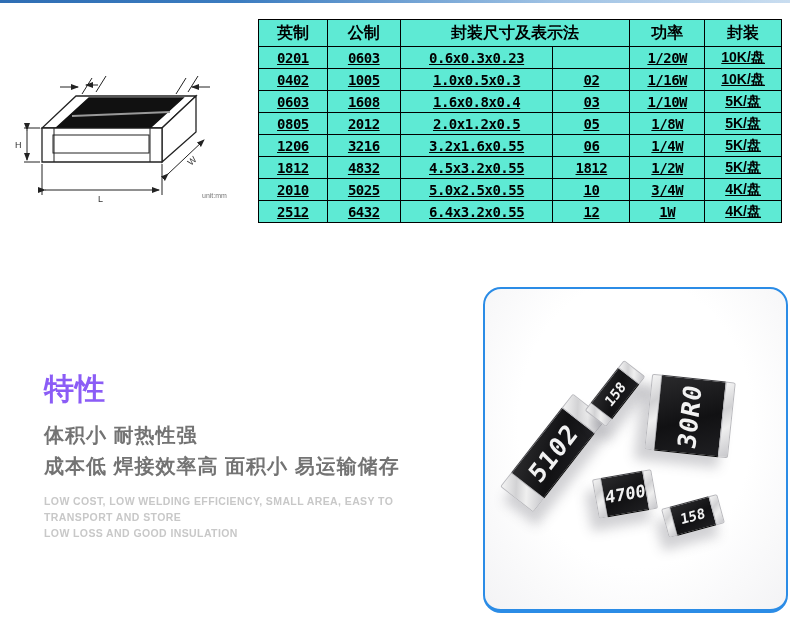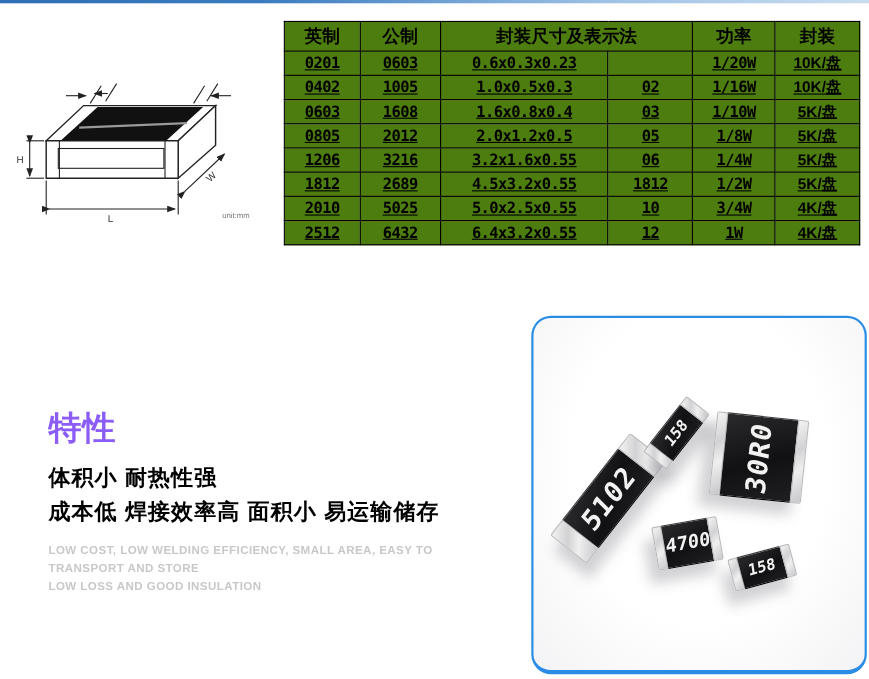--- a/index.html
+++ b/index.html
@@ -11,30 +11,30 @@
   .topline { position:absolute; left:0; top:0; width:790px; height:3px;
     background:linear-gradient(90deg,#2f6eb4 0%,#3b7cc0 30%,#9fc2e4 70%,#c9ddf0 100%); }
 
   
   .diagram { position:absolute; left:10px; top:40px; width:230px; height:180px; }
 
   
   .spec { position:absolute; left:258px; top:19px; width:524px; border-collapse:collapse;
     font-family:"DejaVu Sans Mono","Liberation Mono",monospace; }
   .spec th, .spec td { border:1px solid #000; text-align:center; vertical-align:middle;
-    font-weight:bold; color:#000; background:#4d7c0f; }
+    font-weight:bold; color:#000; background:#5eead4; }
   .spec th { height:27px; font-size:16px; font-family:"Liberation Sans",sans-serif; }
   .spec td { height:22px; font-size:14px; letter-spacing:-0.5px;text-decoration:underline; }
   .spec td u { text-decoration:underline; }
   .spec td.cn { font-family:"Liberation Sans",sans-serif; letter-spacing:0; }
 
   
   .features { position:absolute; left:44px; top:369px; width:420px; }
   .features .title { font-size:30px; font-weight:bold; color:#8b5cf6; letter-spacing:1px; }
-  .features .cn { margin-top:10px; font-size:20px; font-weight:600; color:#000000;
+  .features .cn { margin-top:10px; font-size:20px; font-weight:600; color:#737373;
     line-height:31px; letter-spacing:1px; }
   .features .en { margin-top:11px; font-size:10.5px; color:#c8c8c8; line-height:16px;
     letter-spacing:0.4px; font-weight:bold; }
 
   
   .photo { position:absolute; left:483px; top:287px; width:305px; height:326px;
     border:2px solid #2b8ce6; border-bottom-width:4px; border-radius:18px;
     background:radial-gradient(ellipse at 50% 42%, #ffffff 55%, #f3f3f5 100%);
     overflow:hidden; }
   .chip { position:absolute; display:flex; border-radius:2px;
@@ -167,21 +167,21 @@
         <tr>
           <td>1206</td>
           <td>3216</td>
           <td>3.2x1.6x0.55</td>
           <td>06</td>
           <td>1/4W</td>
           <td class="cn">5K/<u>盘</u></td>
         </tr>
         <tr>
           <td>1812</td>
-          <td>2689</td>
+          <td>4832</td>
           <td>4.5x3.2x0.55</td>
           <td>1812</td>
           <td>1/2W</td>
           <td class="cn">5K/<u>盘</u></td>
         </tr>
         <tr>
           <td>2010</td>
           <td>5025</td>
           <td>5.0x2.5x0.55</td>
           <td>10</td>

